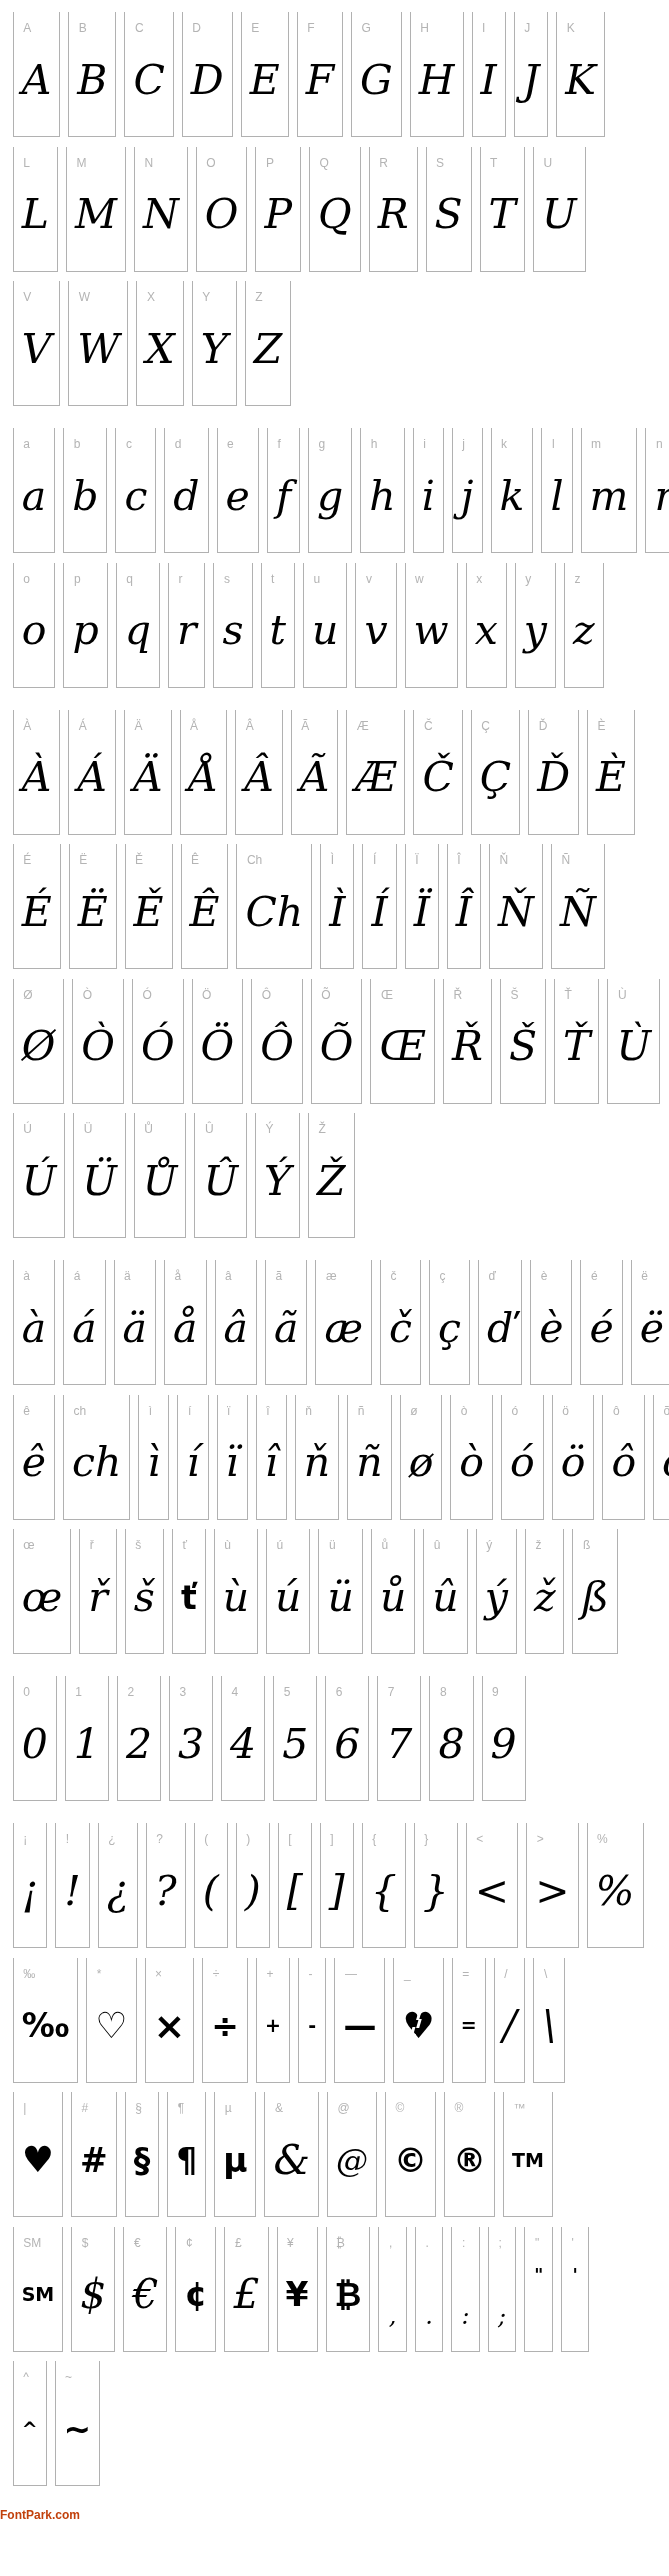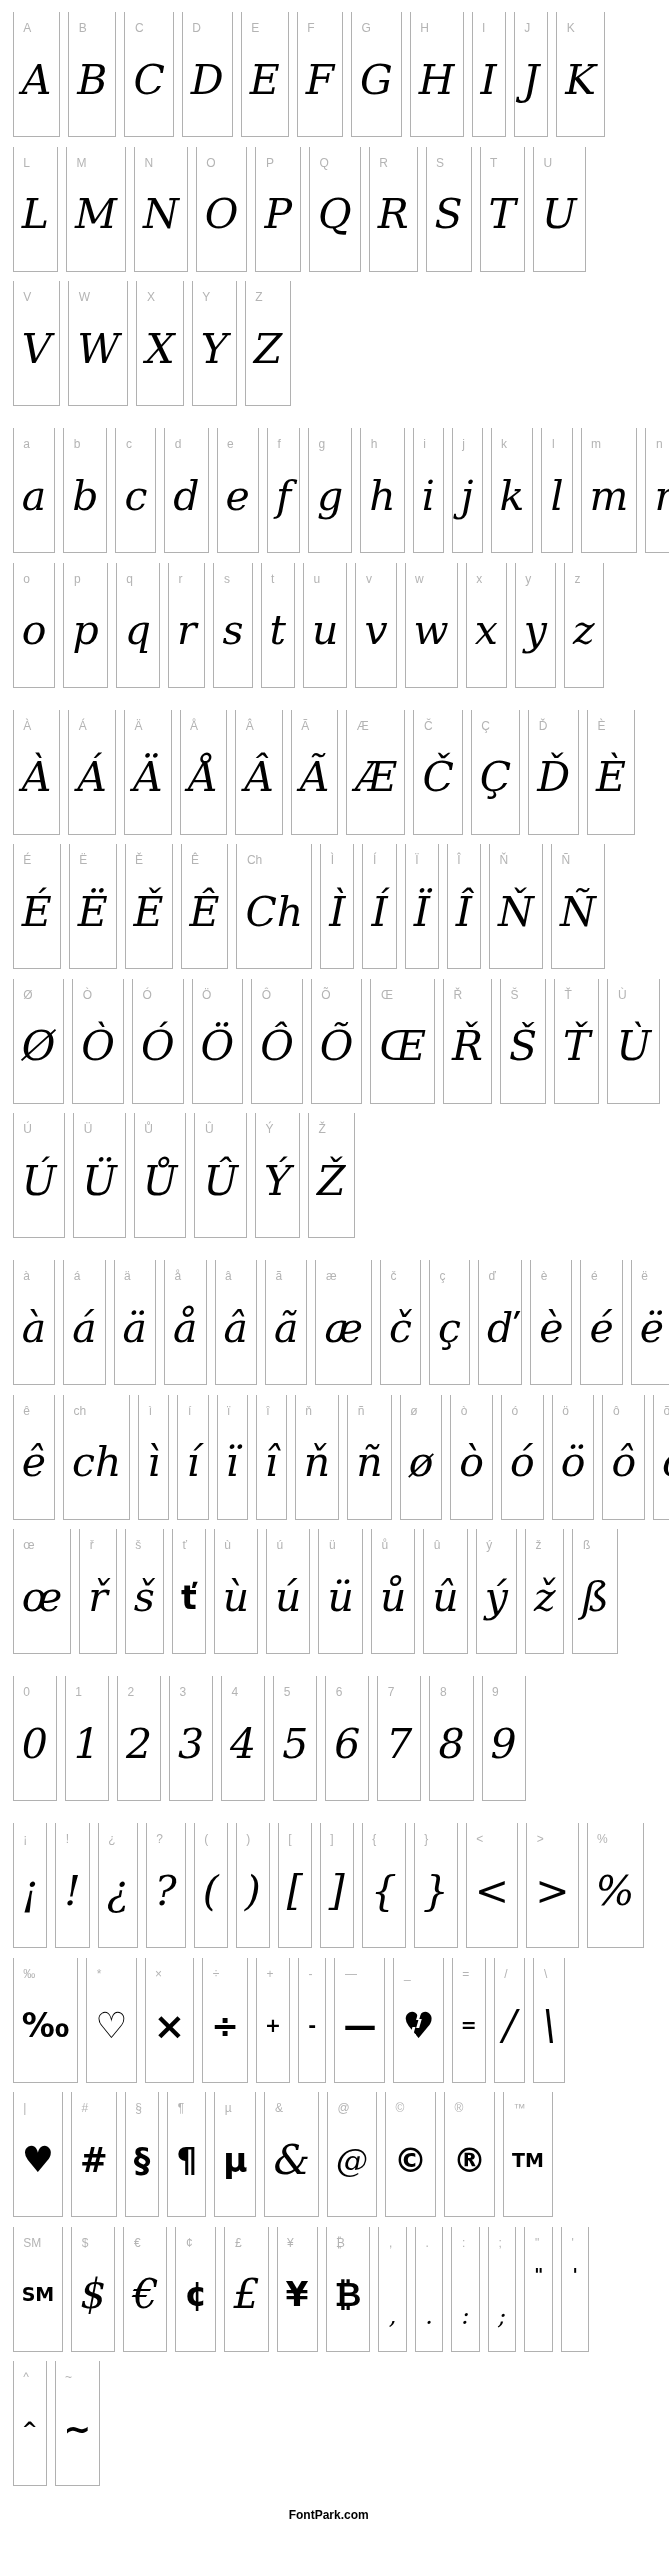--- a/index.html
+++ b/index.html
@@ -28,22 +28,22 @@
   .s-script-sm .glyph{font:32px/1 "DejaVu Serif",serif;font-style:italic;}
   .s-low .glyph{font:24px/1 "DejaVu Serif",serif;font-style:italic;transform:translateY(20.6px);}
   .s-hi  .glyph{font:bold 17.4px/1 "DejaVu Sans",sans-serif;font-style:normal;transform:translateY(-19px);}
   .s-heart-f .glyph,.s-heart-o .glyph,.s-heart-b .glyph{
          font:36px/1 "DejaVu Sans",sans-serif;font-style:normal;}
   .s-heart-b .glyph{position:relative;}
   .s-heart-b .glyph::after{content:"";position:absolute;left:50%;top:11px;width:3.2px;height:8.7px;
          background:#fff;transform:translateX(-1.6px) skewX(-16deg);
          box-shadow:2.4px 8px 0 #fff,-1.6px 16px 0 #fff,0.8px 23px 0 #fff;}
 
-  .footer{margin:12.7px 12.7px 24px 0;text-align:center;
-          font:bold 12px/1.2 "Liberation Sans",sans-serif;color:#000000;}
+  .footer{margin:12.7px 12.7px 24px 0;text-align:left;
+          font:bold 12px/1.2 "Liberation Sans",sans-serif;color:#c2410c;}
 </style>
 </head>
 <body>
 
 <div id="sheet">
     <div class="section">
       <div class="grow"><div class="cell">
           <span class="label">A</span>
           <span class="glyph">A</span>
         </div><div class="cell">

